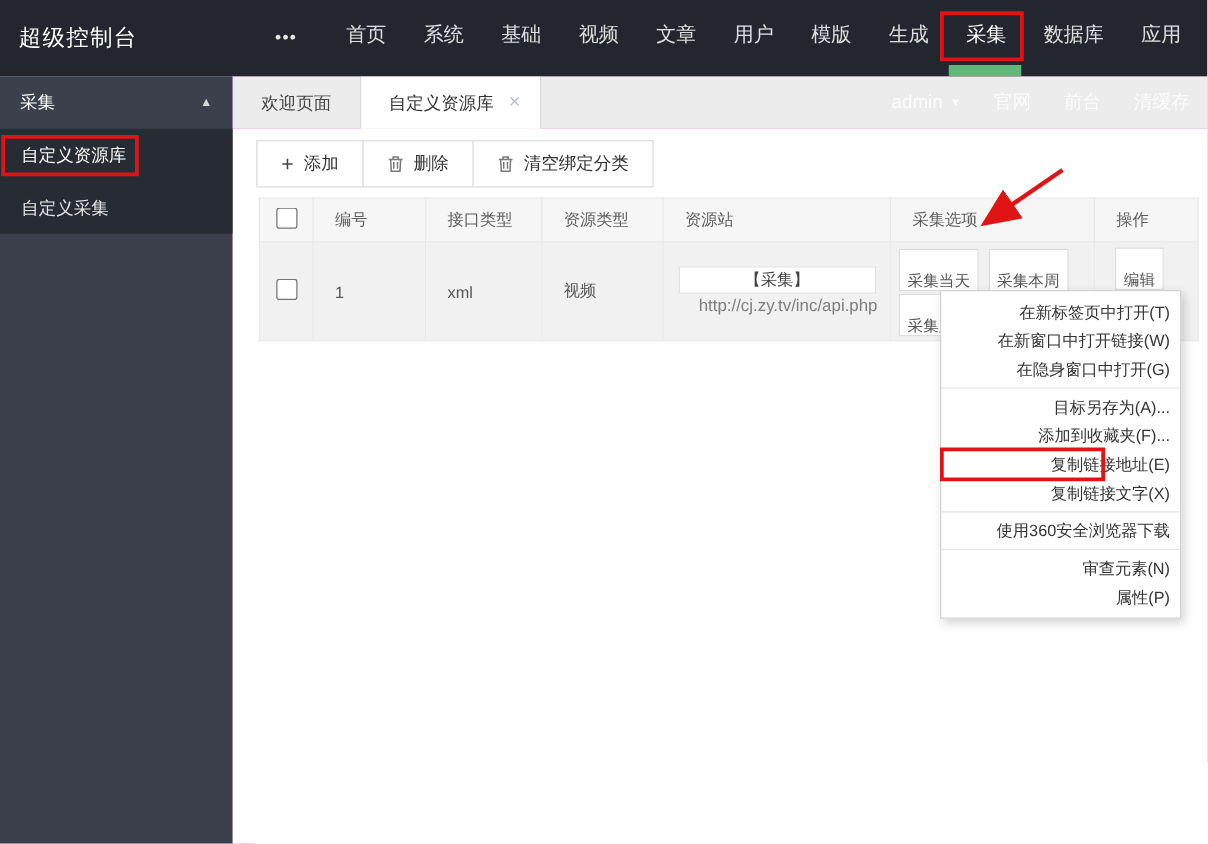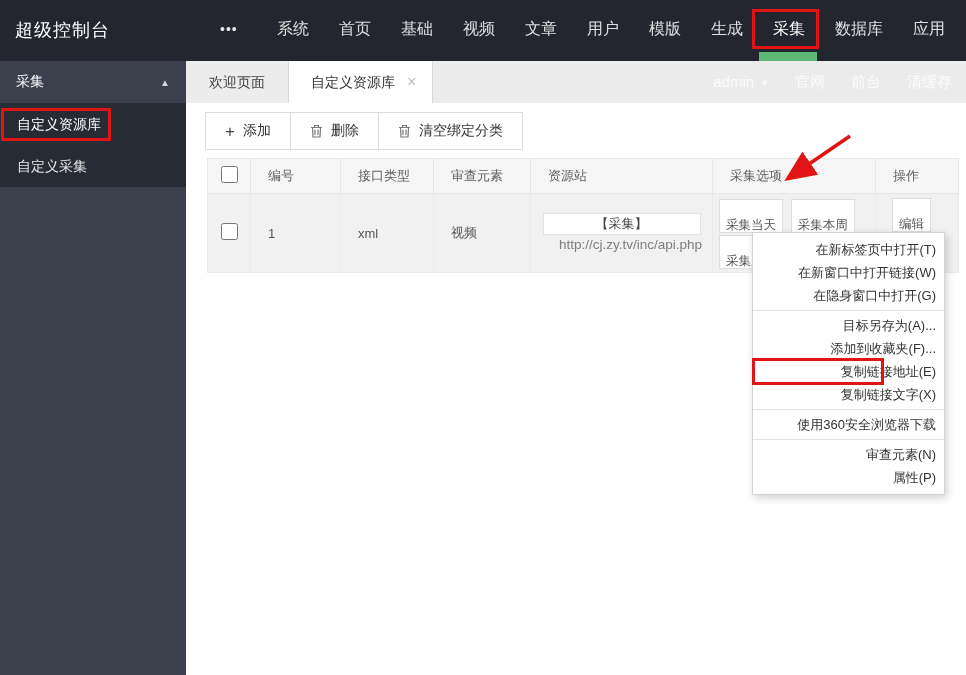--- a/index.html
+++ b/index.html
@@ -89,22 +89,22 @@
   #anno-menu  { left:752px; top:358px; width:132px; height:27px; }
   #anno-arrow { left:779px; top:128px; }
 </style>
 </head>
 <body>
 
 <div class="topbar">
   <div class="logo">超级控制台</div>
   <div class="more">•••</div>
   <div class="nav">
+    <div class="nav-item">首页</div>
     <div class="nav-item">系统</div>
-    <div class="nav-item">首页</div>
     <div class="nav-item">基础</div>
     <div class="nav-item">视频</div>
     <div class="nav-item">文章</div>
     <div class="nav-item">用户</div>
     <div class="nav-item">模版</div>
     <div class="nav-item">生成</div>
     <div class="nav-item active">
       <span>采集</span>
       <span class="nav-indicator" style="background: rgb(95, 184, 120);"></span>
     </div>
@@ -169,21 +169,21 @@
         <col style="width:97px">
           <col style="width:182px">
           <col style="width:163px">
           <col style="width:83px">
       </colgroup>
       <thead>
         <tr>
           <th class="c-check"><input type="checkbox" style=""></th>
           <th>编号</th>
           <th>接口类型</th>
-          <th>审查元素</th>
+          <th>资源类型</th>
           <th>资源站</th>
           <th>采集选项</th>
           <th>操作</th>
         </tr>
       </thead>
       <tbody>
         <tr>
           <td class="c-check"><input type="checkbox" style=""></td>
           <td>1</td>
           <td>xml</td>

